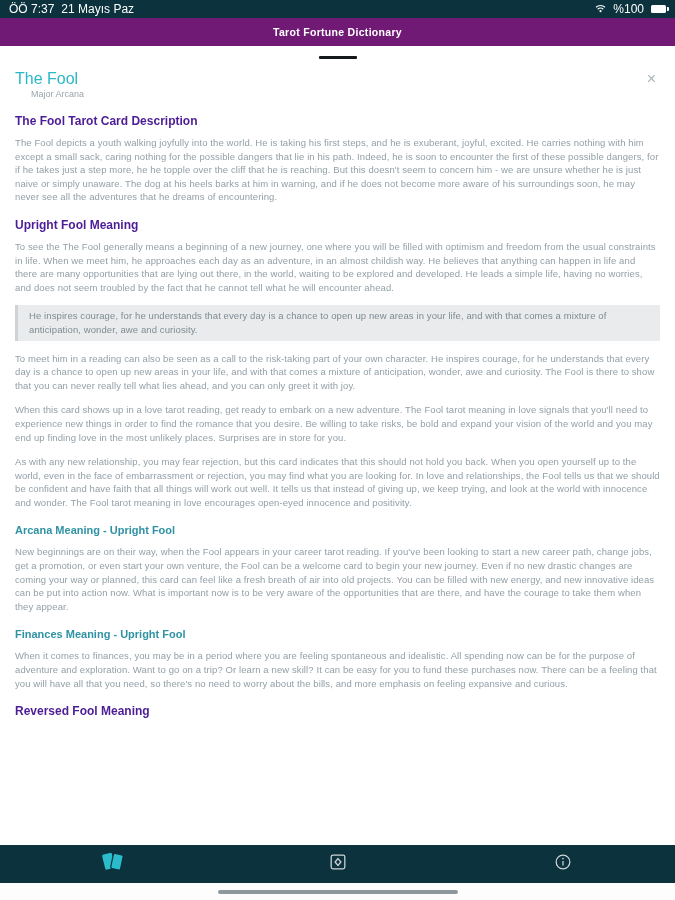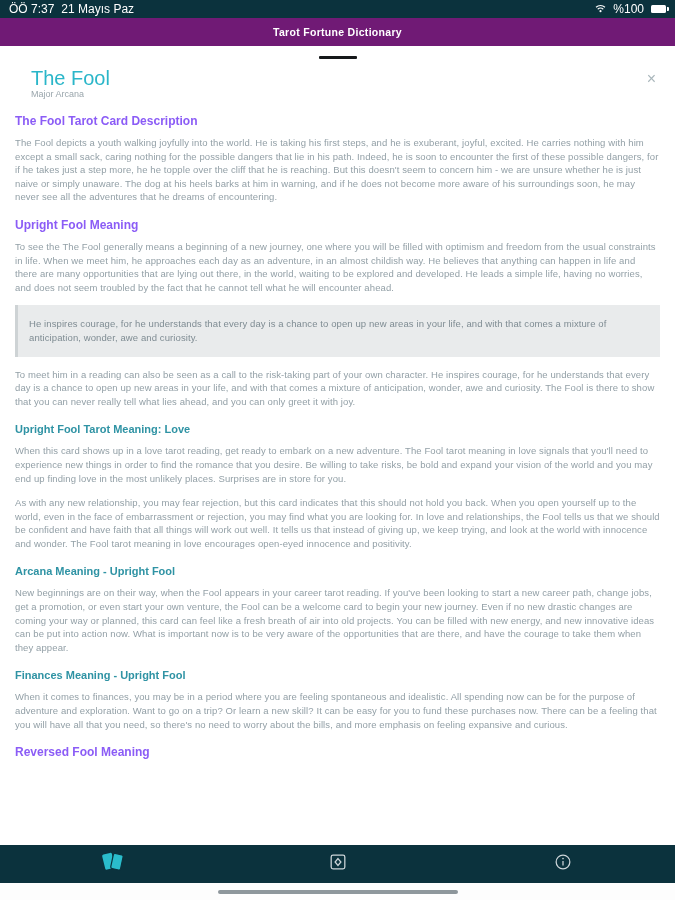--- a/index.html
+++ b/index.html
@@ -18,29 +18,29 @@
   
   .appbar { position:absolute; top:18px; left:0; right:0; height:28px; background:#701a75;
     display:flex; align-items:center; justify-content:center; }
   .appbar-title { color:#ffffff; font-size:10.5px; font-weight:700; letter-spacing:.3px; }
   .tab-indicator { position:absolute; top:56px; left:50%; transform:translateX(-50%);
     width:38px; height:3px; background:#15181a; border-radius:1px; }
 
   
   .content { position:absolute; top:46px; left:0; right:0; bottom:55px; padding:24px 15px 0; overflow:hidden; }
   .title-row { display:flex; justify-content:space-between; align-items:flex-start; }
-  .card-title { color:#2ab6c9; font-size:20px; font-weight:500; line-height:17px;margin-left:16px; }
+  .card-title { color:#2ab6c9; font-size:16px; font-weight:500; line-height:17px; }
   .card-subtitle { color:#9aa6ac; font-size:9px; margin-top:2px; line-height:11px;margin-left:16px; }
   .close-btn { color:#a9b6bb; font-size:16px; line-height:14px; cursor:pointer; padding:2px 4px; }
 
   h3.sec { font-size:12px; font-weight:700; margin:14px 0 8px; line-height:14px; }
-  h3.sec.dark { color:#8b5cf6; }
+  h3.sec.dark { color:#4c1d95; }
   h3.sec.teal { color:#2f93a4; font-size:11px; }
   p.body { color:#93a0a7; font-size:9.5px; line-height:13.6px; margin:0 0 11px; letter-spacing:.1px; }
-  .quote { background:#e9ebec; border-left:3px solid #ced3d5; padding:12px 11px; margin:0 0 11px;
+  .quote { background:#e9ebec; border-left:3px solid #ced3d5; padding:4px 11px; margin:0 0 11px;
     color:#7f8c93; font-size:9.5px; line-height:13.6px; letter-spacing:.1px; }
 
   
   .navbar { position:absolute; left:0; right:0; bottom:17px; height:38px; background:#0b323d;
     display:flex; align-items:center; }
   .nav-item { flex:1; display:flex; align-items:center; justify-content:center; height:100%; cursor:pointer; }
   .home-strip { position:absolute; left:0; right:0; bottom:0; height:17px; background:#fdfdfd;
     display:flex; align-items:center; justify-content:center; }
   .home-indicator { width:240px; height:4px; border-radius:2px; background:#8e979c; }
 </style>
@@ -82,21 +82,20 @@
     </div>
 
     <h3 class="sec dark">The Fool Tarot Card Description</h3>
     <p class="body">The Fool depicts a youth walking joyfully into the world. He is taking his first steps, and he is exuberant, joyful, excited. He carries nothing with him except a small sack, caring nothing for the possible dangers that lie in his path. Indeed, he is soon to encounter the first of these possible dangers, for if he takes just a step more, he he topple over the cliff that he is reaching. But this doesn't seem to concern him - we are unsure whether he is just naive or simply unaware. The dog at his heels barks at him in warning, and if he does not become more aware of his surroundings soon, he may never see all the adventures that he dreams of encountering.</p>
 
     <h3 class="sec dark">Upright Fool Meaning</h3>
     <p class="body">To see the The Fool generally means a beginning of a new journey, one where you will be filled with optimism and freedom from the usual constraints in life. When we meet him, he approaches each day as an adventure, in an almost childish way. He believes that anything can happen in life and there are many opportunities that are lying out there, in the world, waiting to be explored and developed. He leads a simple life, having no worries, and does not seem troubled by the fact that he cannot tell what he will encounter ahead.</p>
     <div class="quote">He inspires courage, for he understands that every day is a chance to open up new areas in your life, and with that comes a mixture of anticipation, wonder, awe and curiosity.</div>
     <p class="body">To meet him in a reading can also be seen as a call to the risk-taking part of your own character. He inspires courage, for he understands that every day is a chance to open up new areas in your life, and with that comes a mixture of anticipation, wonder, awe and curiosity. The Fool is there to show that you can never really tell what lies ahead, and you can only greet it with joy.</p>
 
-    <h3 class="sec teal">Upright Fool Tarot Meaning: Love</h3>
     <p class="body">When this card shows up in a love tarot reading, get ready to embark on a new adventure. The Fool tarot meaning in love signals that you'll need to experience new things in order to find the romance that you desire. Be willing to take risks, be bold and expand your vision of the world and you may end up finding love in the most unlikely places. Surprises are in store for you.</p>
     <p class="body">As with any new relationship, you may fear rejection, but this card indicates that this should not hold you back. When you open yourself up to the world, even in the face of embarrassment or rejection, you may find what you are looking for. In love and relationships, the Fool tells us that we should be confident and have faith that all things will work out well. It tells us that instead of giving up, we keep trying, and look at the world with innocence and wonder. The Fool tarot meaning in love encourages open-eyed innocence and positivity.</p>
 
     <h3 class="sec teal">Arcana Meaning - Upright Fool</h3>
     <p class="body">New beginnings are on their way, when the Fool appears in your career tarot reading. If you've been looking to start a new career path, change jobs, get a promotion, or even start your own venture, the Fool can be a welcome card to begin your new journey. Even if no new drastic changes are coming your way or planned, this card can feel like a fresh breath of air into old projects. You can be filled with new energy, and new innovative ideas can be put into action now. What is important now is to be very aware of the opportunities that are there, and have the courage to take them when they appear.</p>
 
     <h3 class="sec teal">Finances Meaning - Upright Fool</h3>
     <p class="body">When it comes to finances, you may be in a period where you are feeling spontaneous and idealistic. All spending now can be for the purpose of adventure and exploration. Want to go on a trip? Or learn a new skill? It can be easy for you to fund these purchases now. There can be a feeling that you will have all that you need, so there's no need to worry about the bills, and more emphasis on feeling expansive and curious.</p>
 
     <h3 class="sec dark">Reversed Fool Meaning</h3>

